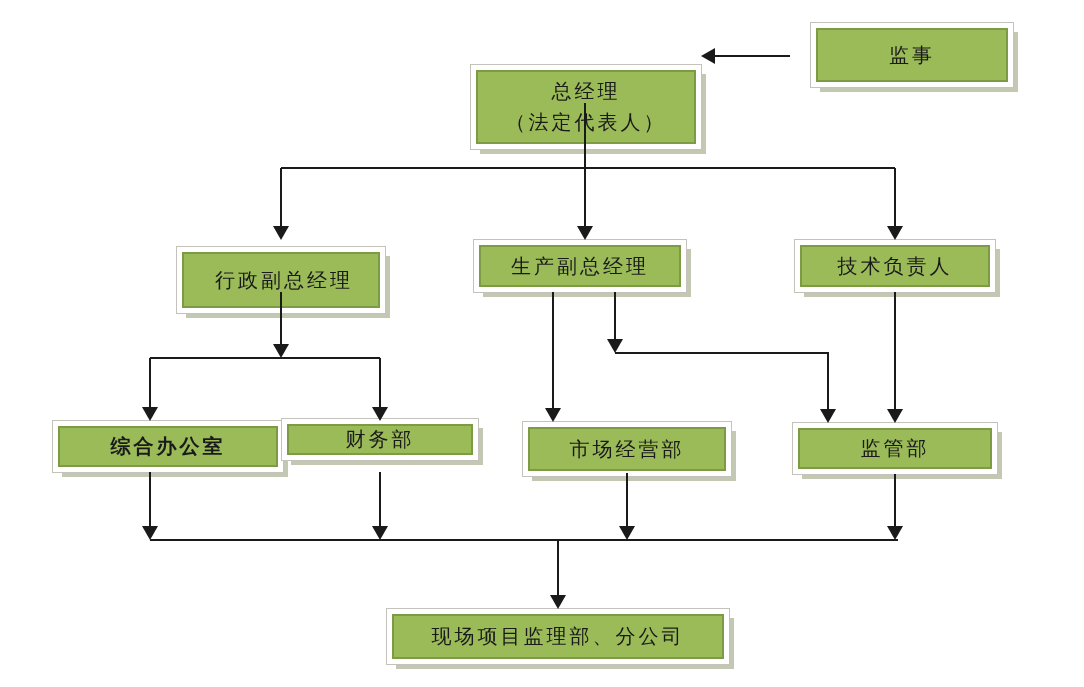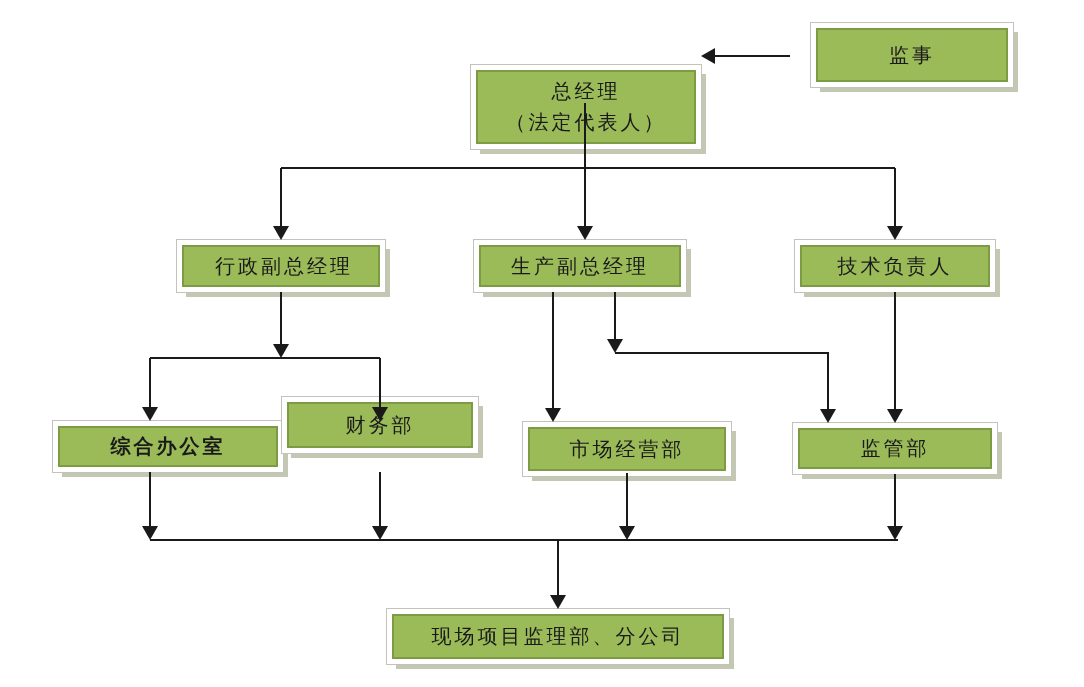--- a/index.html
+++ b/index.html
@@ -14,25 +14,25 @@
     position:absolute; box-sizing:border-box;
     display:flex; flex-direction:column; align-items:center; justify-content:center;
     background:var(--fill); border:2px solid var(--nborder);
     box-shadow:0 0 0 5px #ffffff, 0 0 0 6px #c3c3bb, 7px 7px 0 3px var(--nshadow);
     font-size:20px; letter-spacing:3px; color:#1a1a1a; text-align:center;
     line-height:1.55; white-space:nowrap;
   }
   
   #n-gm   {left:476px; top:24px;  width:220px; height:74px;margin-top:46px;}
   #n-js   {left:795px; top:28px;  width:192px; height:54px;margin-left:21px;}
-  #n-xz   {left:182px; top:245px; width:198px; height:42px;padding-left:6px;}
+  #n-xz   {left:182px; top:252px; width:198px; height:56px;padding-left:6px;}
   #n-sc   {left:479px; top:245px; width:202px; height:42px;}
   #n-jsfzr{left:800px; top:245px; width:190px; height:42px;}
   #n-zh   {left:58px;  top:426px; width:220px; height:41px;font-weight:bold;}
-  #n-cw   {left:287px; top:402px; width:186px; height:46px;}
+  #n-cw   {left:287px; top:424px; width:186px; height:31px;}
   #n-scjyb{left:528px; top:427px; width:198px; height:44px;}
   #n-jgb  {left:798px; top:428px; width:194px; height:41px;}
   #n-xc   {left:392px; top:614px; width:332px; height:45px;}
   
   .vline{position:absolute; width:2px; background:var(--line);}
   .hline{position:absolute; height:2px; background:var(--line);}
   .a-down{position:absolute; width:0; height:0;
     border-left:8px solid transparent; border-right:8px solid transparent;
     border-top:14px solid var(--line);}
   .a-left{position:absolute; width:0; height:0;

